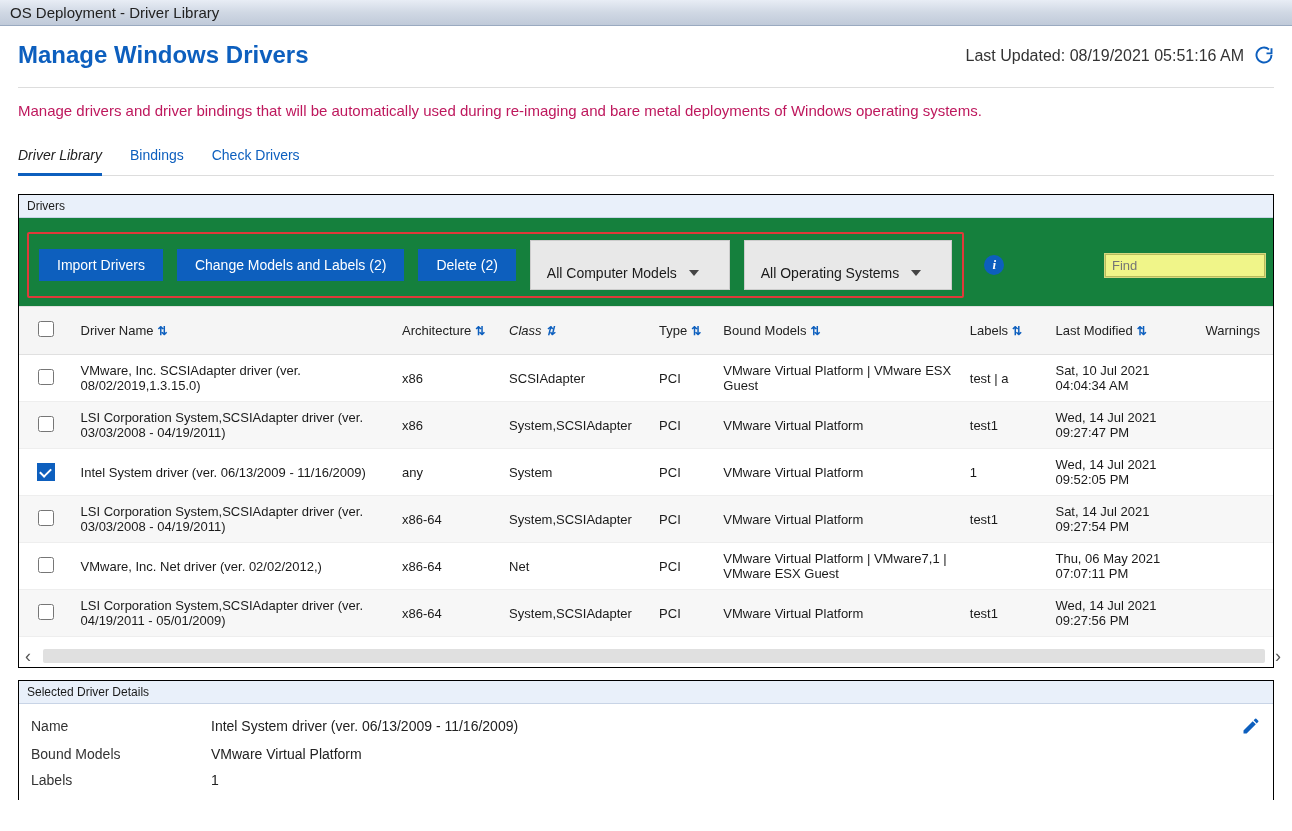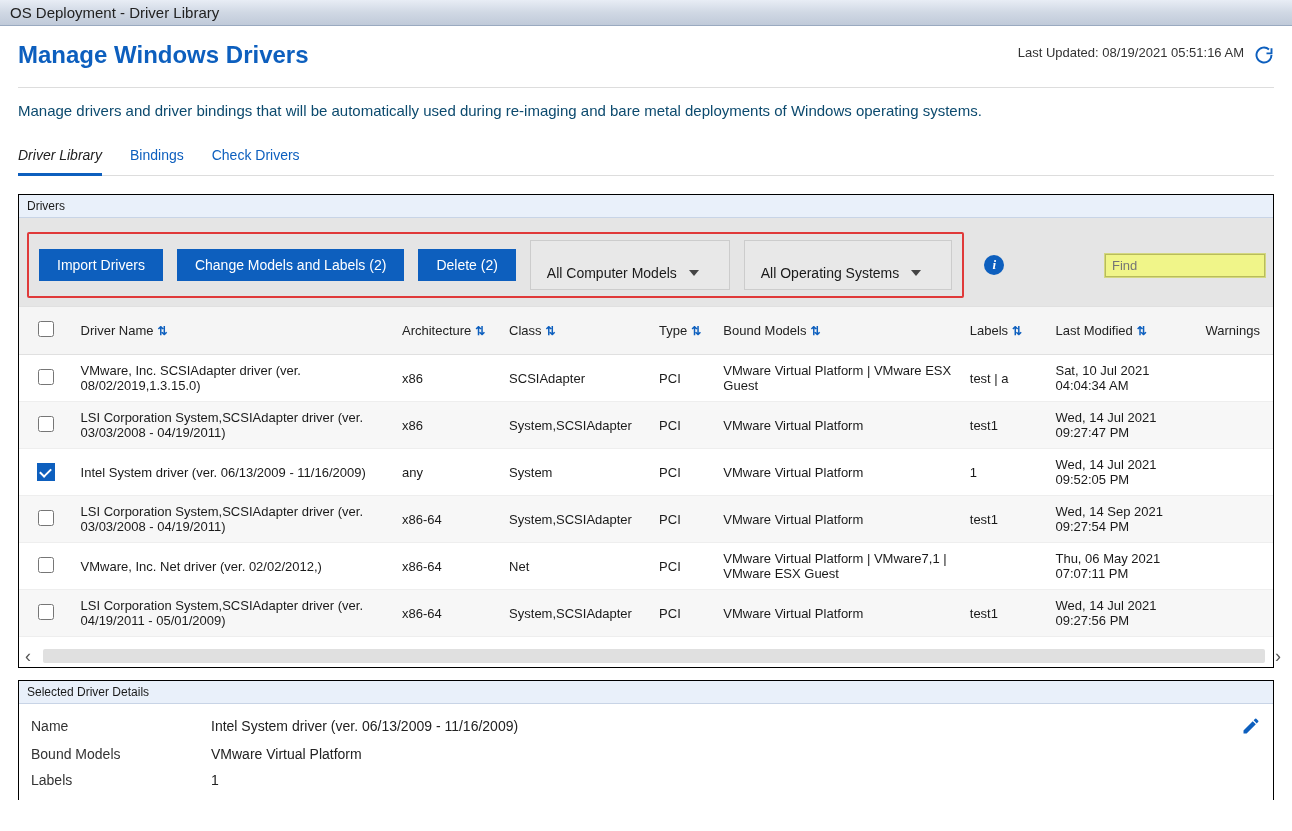--- a/index.html
+++ b/index.html
@@ -23,34 +23,34 @@
   align-items: center;
   margin-bottom: 18px;
 }
 .page-title {
   font-size: 24px;
   color: #0d5fbe;
   font-weight: 700;
 }
 .last-updated {
   display: flex;
-  align-items: flex-start;
+  align-items: flex-end;
   gap: 10px;
-  font-size: 13px;
+  font-size: 16px;
   color: #333;
 }
 .refresh { width:20px; height:20px; cursor:pointer; }
 hr.sep {
   border: none;
   border-top: 1px solid #ddd;
   margin-bottom: 14px;
 }
 .description {
   font-size: 15px;
-  color: #0c4a6e;
+  color: #be185d;
   margin-bottom: 22px;
 }
 .tabs {
   display: flex;
   gap: 28px;
   border-bottom: 1px solid #ddd;
   margin-bottom: 18px;
 }
 .tab {
   padding: 6px 0 10px 0;
@@ -69,21 +69,21 @@
   margin-bottom: 12px;
 }
 .panel-header {
   background: #e9f0fa;
   padding: 4px 8px;
   font-size: 12px;
   border-bottom: 1px solid #c8d4e6;
 }
 .toolbar-wrap {
   padding: 14px 8px 8px 8px;
-  background: #e5e5e5;
+  background: #15803d;
   display: flex;
   align-items: center;
   justify-content: space-between;
   border-bottom: 1px solid #e0e0e0;
 }
 .toolbar-left {
   display: flex;
   align-items: center;
   gap: 14px;
   border: 2px solid #e03a3a;
@@ -217,21 +217,21 @@
   width: 180px;
   color: #333;
 }
 .det-val { flex: 1; color: #222; }
 .edit-icon {
   color: #0d5fbe;
   cursor: pointer;
 }
 .col-name { width: 300px; }
 .col-arch { width: 100px; }
-.col-class { width: 140px; }
+.col-class { width: 140px; font-style: italic; }
 .col-type { width: 60px; }
 .col-models { width: 230px; }
 .col-labels { width: 80px; }
 .col-modified { width: 140px; }
 .col-warn { width: 70px; }
 </style>
 </head>
 <body>
 
 <div class="title-bar">
@@ -334,21 +334,21 @@
               <td></td>
             </tr>
             <tr>
               <td class="chk-col"><input type="checkbox" style=""></td>
               <td>LSI Corporation System,SCSIAdapter driver (ver. 03/03/2008 - 04/19/2011)</td>
               <td>x86-64</td>
               <td>System,SCSIAdapter</td>
               <td>PCI</td>
               <td>VMware Virtual Platform</td>
               <td>test1</td>
-              <td>Wed, 14 Sep 2021 09:27:54 PM</td>
+              <td>Sat, 14 Jul 2021 09:27:54 PM</td>
               <td></td>
             </tr>
             <tr>
               <td class="chk-col"><input type="checkbox" style=""></td>
               <td>VMware, Inc. Net driver (ver. 02/02/2012,)</td>
               <td>x86-64</td>
               <td>Net</td>
               <td>PCI</td>
               <td>VMware Virtual Platform | VMware7,1 | VMware ESX Guest</td>
               <td></td>

